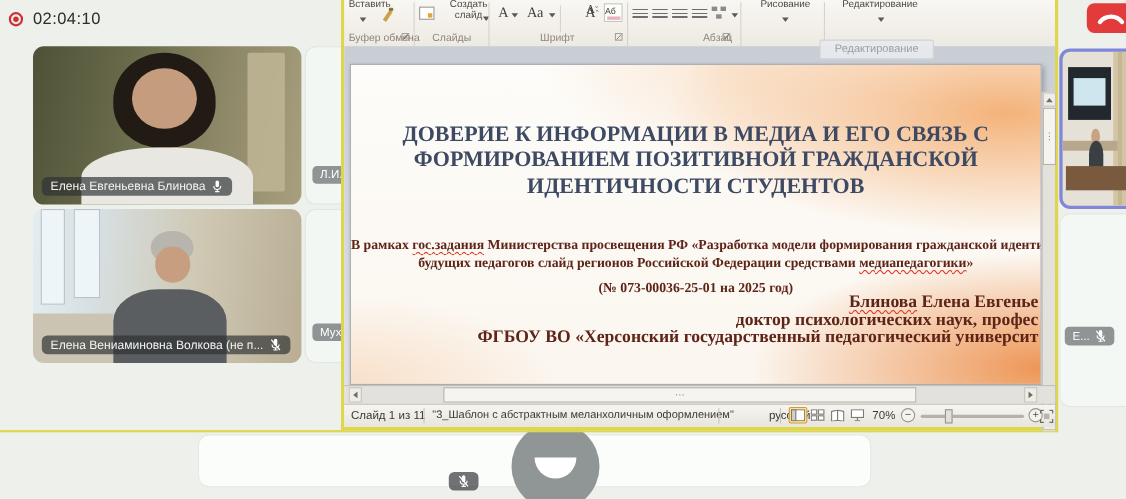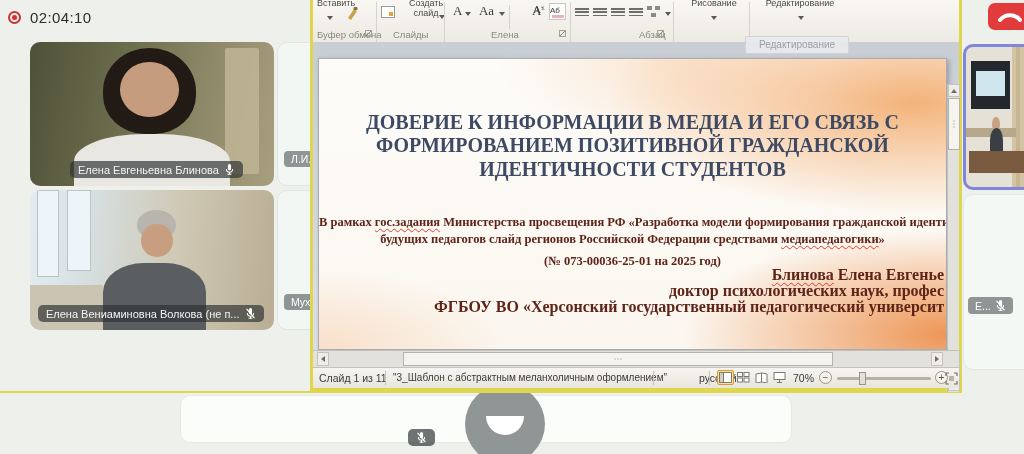--- a/index.html
+++ b/index.html
@@ -129,21 +129,21 @@
         <i></i>
       </span>
     <span class="rec-time">02:04:10</span>
   </div>
 
   <div class="tile tile1">
     <div class="shape" style="right:6%;top:4%;width:14%;height:88%;background:#bdb493;border-radius:2px;opacity:.9;"></div>
     <div class="shape" style="left:30%;top:4%;width:38%;height:60%;background:#221b15;border-radius:50% 50% 45% 45%;"></div>
     <div class="shape" style="left:37%;top:14%;width:24%;height:38%;background:#c59c7d;border-radius:50%;"></div>
     <div class="shape" style="left:18%;bottom:-6%;width:64%;height:42%;background:#e9e7e2;border-radius:45% 45% 0 0;"></div>
-    <div class="pill" style="left:8px;bottom:8px;margin-left:32px;">
+    <div class="pill" style="left:8px;bottom:8px;">
       <span>Елена Евгеньевна Блинова</span>
       <svg width="11" height="13" viewBox="0 0 14 16">
           <rect x="5" y="1" width="4" height="8" rx="2" fill="#fff"></rect>
           <path d="M3 7.5a4 4 0 0 0 8 0" fill="none" stroke="#fff" stroke-width="1.3"></path>
           <line x1="7" y1="11.5" x2="7" y2="14" stroke="#fff" stroke-width="1.3"></line>
           <line x1="4.5" y1="14" x2="9.5" y2="14" stroke="#fff" stroke-width="1.3"></line>
         </svg>
     </div>
   </div>
 
@@ -261,21 +261,21 @@
 
         <span class="rlbl" style="left:370px;top:-2px;width:62px;text-align:center;">Рисование</span>
         <span class="caret abs" style="left:398px;top:16px;"></span>
         <span class="vsep" style="left:436px;"></span>
         <span class="rlbl" style="left:442px;top:-2px;width:90px;text-align:center;">Редактирование</span>
         <span class="caret abs" style="left:485px;top:16px;"></span>
 
         <span class="glbl" style="left:4px;">Буфер обмена</span>
         <span class="launcher" style="left:52px;"></span>
         <span class="glbl" style="left:80px;">Слайды</span>
-        <span class="glbl" style="left:178px;">Елена</span>
+        <span class="glbl" style="left:178px;">Шрифт</span>
         <span class="launcher" style="left:246px;"></span>
         <span class="glbl" style="left:292px;margin-left:34px;">Абзац</span>
         <span class="launcher" style="left:344px;"></span>
       </div>
 
       <div class="badge">Редактирование</div>
 
       <div class="canvas">
         <div class="slide">
           <div class="sl-title">ДОВЕРИЕ К ИНФОРМАЦИИ В МЕДИА И ЕГО СВЯЗЬ С ФОРМИРОВАНИЕМ ПОЗИТИВНОЙ ГРАЖДАНСКОЙ ИДЕНТИЧНОСТИ СТУДЕНТОВ</div>

